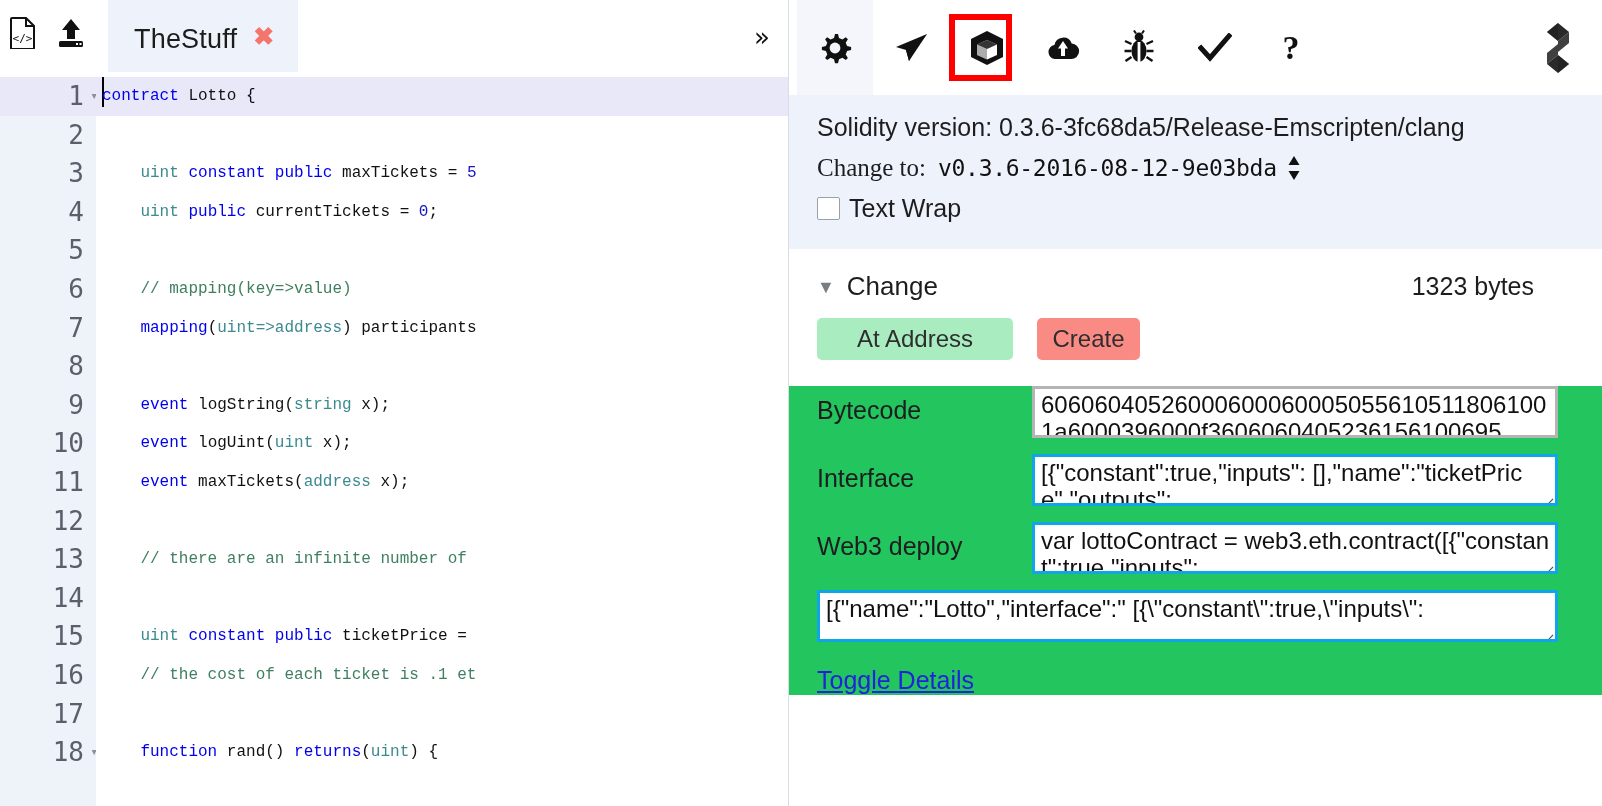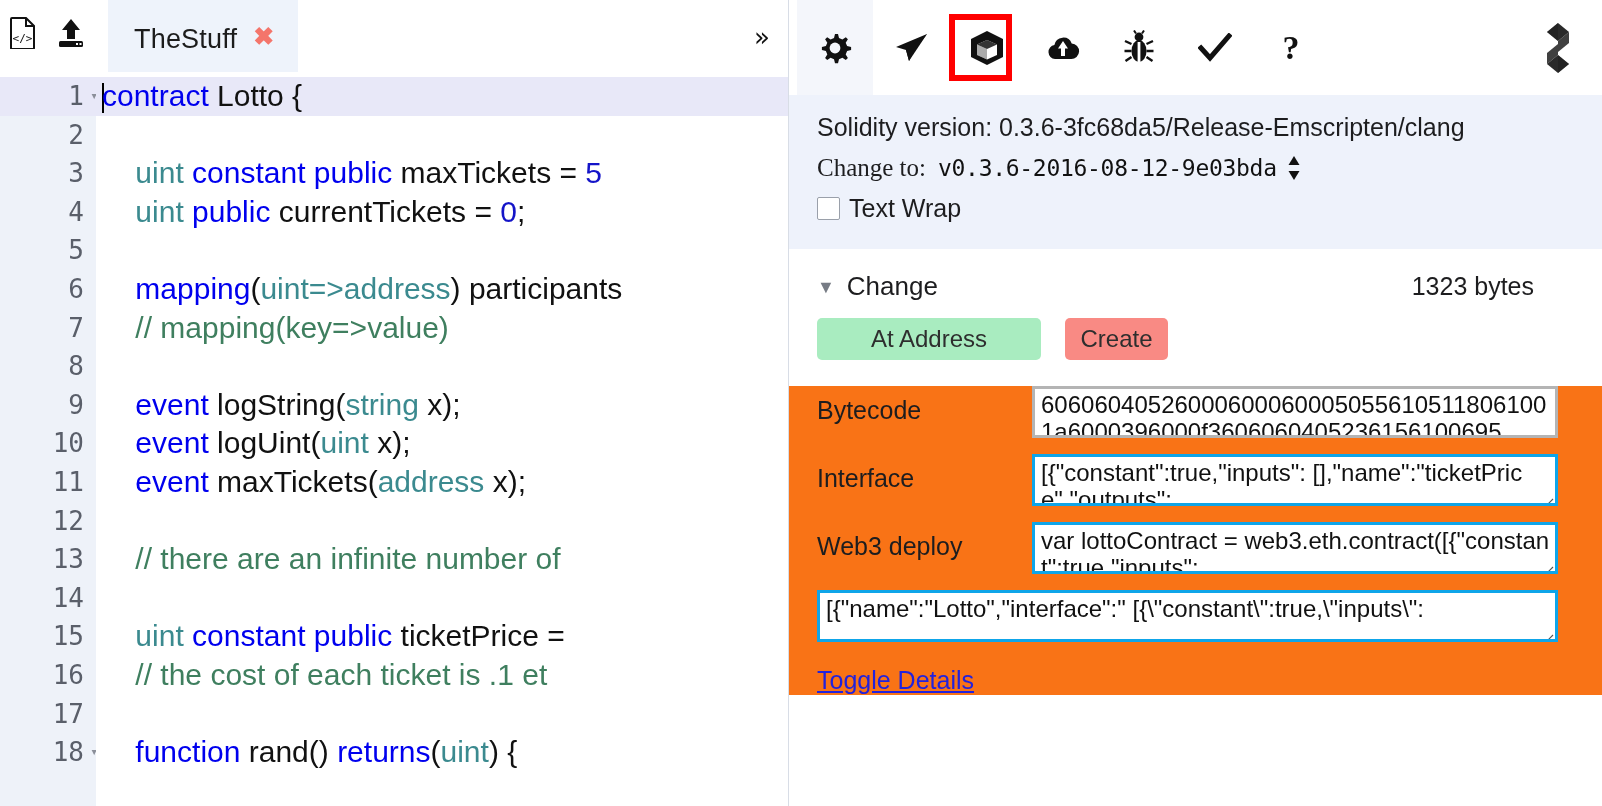--- a/index.html
+++ b/index.html
@@ -128,22 +128,22 @@
     position: absolute;
     right: -2px;
     top: 0;
     font-size: 13px;
     color: #8b8f99;
     line-height: 38.6px;
   }
   .code-row {
     height: 38.6px;
     line-height: 38.6px;
-    font-family: Liberation Sans, sans-serif;
-    font-size: 30px;
+    font-family: Liberation Mono, monospace;
+    font-size: 16px;
     color: #111111;
     white-space: pre;
     padding-left: 6px;
     box-sizing: border-box;
   }
   .code-row.active { background: #e8e8f8; }
   .code-row.active .caret {
     display: inline-block;
     width: 0;
     border-left: 2px solid #000;
@@ -287,21 +287,21 @@
     border-radius: 5px;
     font-size: 24px;
     font-family: "Liberation Sans", sans-serif;
     color: #2e2e2e;
     cursor: pointer;
     padding: 0;
     height: 42px;
   }
   #btn-at-address {
     background: #a9ecc0;
-    width: 224px;
+    width: 196px;
     margin-right: 24px;
   }
   #btn-create {
     background: #f98a84;
     width: 103px;
   }
 
   
   .detail-row {
     display: flex;
@@ -344,21 +344,21 @@
   #toggle-details {
     font-size: 25px;
     color: #2222dd;
     text-decoration: underline;
     cursor: pointer;
     display: inline-block;
     margin-top: 8px;
   }
   #details-body {
     padding: 0 44px 0 28px;
-    background: #f97316;
+    background: #22c55e;
   }
 </style>
 </head>
 <body>
 
 <div id="app">
 
   <div id="editor-pane">
 
     <div id="editor-topbar">
@@ -408,22 +408,22 @@
           <div class="ln-row">16</div>
           <div class="ln-row">17</div>
           <div class="ln-row">18<span class="fold">▾</span></div>
         </div>
       <div id="code-lines">
           <div class="code-row active"><span class="caret"></span><span class="tk-kw">contract</span><span class="tk-pln"> Lotto {</span></div>
           <div class="code-row">&nbsp;</div>
           <div class="code-row"><span class="tk-pln">    </span><span class="tk-type">uint</span><span class="tk-pln"> </span><span class="tk-kw">constant</span><span class="tk-pln"> </span><span class="tk-kw">public</span><span class="tk-pln"> maxTickets = </span><span class="tk-num">5</span></div>
           <div class="code-row"><span class="tk-pln">    </span><span class="tk-type">uint</span><span class="tk-pln"> </span><span class="tk-kw">public</span><span class="tk-pln"> currentTickets = </span><span class="tk-num">0</span><span class="tk-pln">;</span></div>
           <div class="code-row">&nbsp;</div>
+          <div class="code-row"><span class="tk-pln">    </span><span class="tk-com">// mapping(key=&gt;value)</span></div>
           <div class="code-row"><span class="tk-pln">    </span><span class="tk-kw">mapping</span><span class="tk-pln">(</span><span class="tk-type">uint</span><span class="tk-type">=&gt;</span><span class="tk-type">address</span><span class="tk-pln">) participants</span></div>
-          <div class="code-row"><span class="tk-pln">    </span><span class="tk-com">// mapping(key=&gt;value)</span></div>
           <div class="code-row">&nbsp;</div>
           <div class="code-row"><span class="tk-pln">    </span><span class="tk-kw">event</span><span class="tk-pln"> logString(</span><span class="tk-type">string</span><span class="tk-pln"> x);</span></div>
           <div class="code-row"><span class="tk-pln">    </span><span class="tk-kw">event</span><span class="tk-pln"> logUint(</span><span class="tk-type">uint</span><span class="tk-pln"> x);</span></div>
           <div class="code-row"><span class="tk-pln">    </span><span class="tk-kw">event</span><span class="tk-pln"> maxTickets(</span><span class="tk-type">address</span><span class="tk-pln"> x);</span></div>
           <div class="code-row">&nbsp;</div>
           <div class="code-row"><span class="tk-pln">    </span><span class="tk-com">// there are an infinite number of</span></div>
           <div class="code-row">&nbsp;</div>
           <div class="code-row"><span class="tk-pln">    </span><span class="tk-type">uint</span><span class="tk-pln"> </span><span class="tk-kw">constant</span><span class="tk-pln"> </span><span class="tk-kw">public</span><span class="tk-pln"> ticketPrice = </span></div>
           <div class="code-row"><span class="tk-pln">    </span><span class="tk-com">// the cost of each ticket is .1 et</span></div>
           <div class="code-row">&nbsp;</div>

